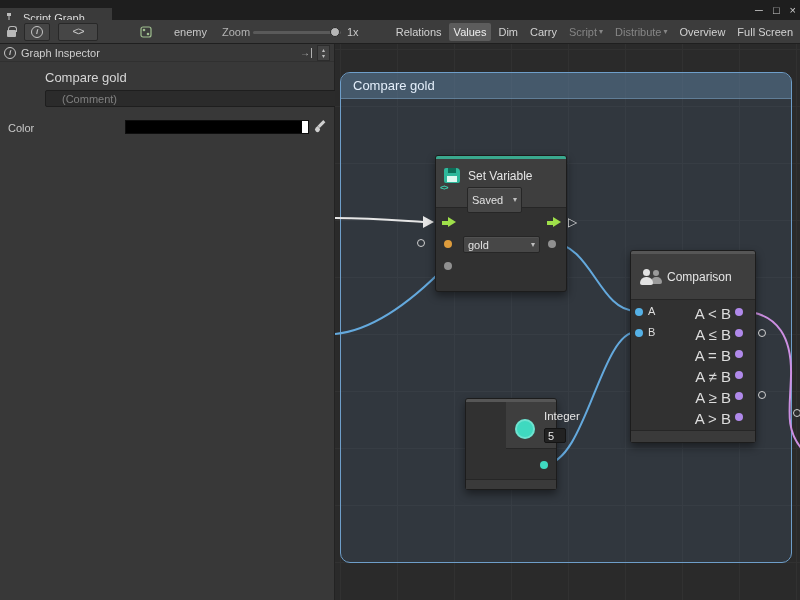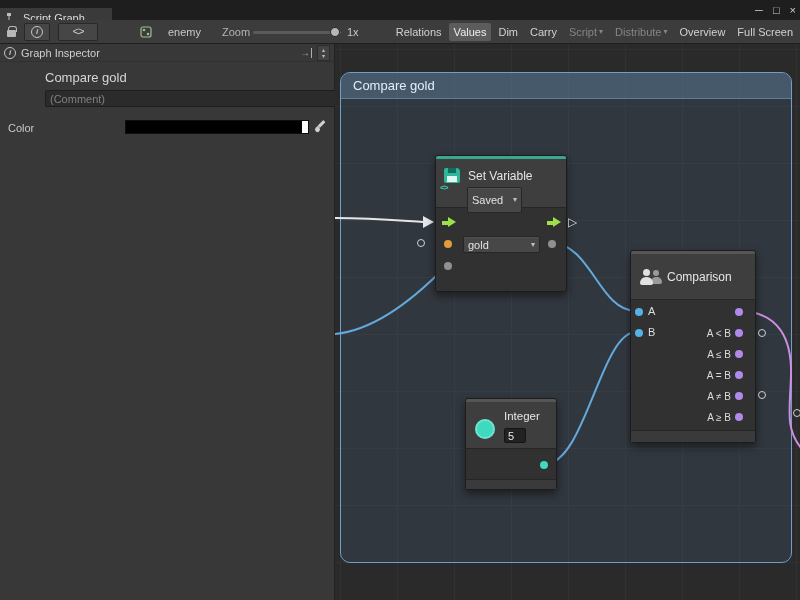--- a/index.html
+++ b/index.html
@@ -20,21 +20,21 @@
              border-bottom:1px solid #1f1f1f; }
   .lock { position:absolute; left:7px; top:10px; width:9px; height:7px; background:#b8b8b8; border-radius:1px; }
   .lock::before { content:""; position:absolute; left:1px; top:-4px; width:7px; height:5px;
                   border:1.5px solid #b8b8b8; border-bottom:none; border-radius:3px 3px 0 0; }
   .tb-btn { position:absolute; top:3px; height:18px; display:flex; align-items:center; justify-content:center;
             background:#464646; border:1px solid #282828; border-radius:2px; color:#cccccc; font-size:11px; }
   .info-circle { display:inline-flex; align-items:center; justify-content:center; width:12px; height:12px;
                  border-radius:50%; border:1px solid #c5c5c5; color:#c5c5c5; }
   .info-circle i { font-size:8px; font-weight:bold; font-style:italic; line-height:1; }
   .code-btn span { font-family:"Liberation Mono", monospace; font-size:11px; letter-spacing:-1px; }
-  .enemy { position:absolute; left:140px; top:4px; height:16px; display:flex; align-items:center; gap:16px;
+  .enemy { position:absolute; left:140px; top:4px; height:16px; display:flex; align-items:center; gap:22px;
            color:#c8c8c8; font-size:11px; }
   .zoom-label { position:absolute; left:222px; top:6px; font-size:11px; color:#b4b4b4; }
   .slider { position:absolute; left:253px; top:4px; width:88px; height:16px; }
   .slider-track { position:absolute; left:0; top:7px; width:88px; height:3px; background:#5a5a5a; border-radius:2px; }
   .slider-handle { position:absolute; left:77px; top:3px; width:10px; height:10px; border-radius:50%;
                    background:#b6b6b6; border:1px solid #2a2a2a; }
   .zoom-value { position:absolute; left:347px; top:6px; font-size:11px; color:#c8c8c8; }
   .tb-right { position:absolute; right:2px; top:0; height:24px; display:flex; align-items:center; gap:2px; }
   .tb-text { color:#d2d2d2; font-size:11px; padding:3px 5px; white-space:nowrap; display:flex; gap:2px; align-items:center; }
   .tb-text.selected { background:#5c5c5c; border-radius:2px; color:#efefef; }
@@ -46,21 +46,21 @@
                border-right:1px solid #232323; }
   .insp-header { position:absolute; left:0; top:0; width:100%; height:18px; display:flex; align-items:center;
                  gap:5px; padding:0 4px; border-bottom:1px solid #303030; }
   .insp-title { font-size:11px; color:#cfcfcf; flex:1; }
   .dock-icon { font-size:10px; color:#b0b0b0; border-right:1px solid #b0b0b0; padding-right:1px; line-height:10px; }
   .spinner { width:13px; height:16px; background:#434343; border:1px solid #2c2c2c; display:flex;
              flex-direction:column; align-items:center; justify-content:center; }
   .spinner span { font-size:6px; line-height:6px; color:#bbbbbb; }
   .insp-graph-title { position:absolute; left:45px; top:26px; font-size:13px; color:#d6d6d6; }
   .comment-input { position:absolute; left:45px; top:46px; width:330px; height:17px; background:#2b2b2b;
-                   border:1px solid #1e1e1e; border-radius:2px; color:#9a9a9a; font-size:11px; padding:0 4px;
+                   border:1px solid #1e1e1e; border-radius:2px; color:#9a9a9a; font-size:11px; padding:0 16px;
                    font-family:"Liberation Sans", sans-serif; }
   .comment-input::placeholder { color:#808080; opacity:1; }
   .color-label { position:absolute; left:8px; top:78px; font-size:11px; color:#c8c8c8; }
   .color-field { position:absolute; left:125px; top:76px; width:184px; height:14px; background:#000000;
                  border:1px solid #0e0e0e; }
   .color-alpha-bar { position:absolute; right:0; top:0; width:6px; height:100%; background:#ffffff; }
   .eyedropper { position:absolute; left:314px; top:76px; width:13px; height:13px; }
   .eyedropper::before { content:""; position:absolute; left:6px; top:0; width:3px; height:8px; background:#cfcfcf; transform:rotate(45deg); }
   .eyedropper::after { content:""; position:absolute; left:1px; top:7px; width:5px; height:5px; background:#cfcfcf;
                        border-radius:0 50% 50% 50%; transform:rotate(45deg); }
@@ -123,21 +123,21 @@
   .p1-head { left:3px; top:0; width:7px; height:7px; border-radius:50%; background:#e2e2e2; }
   .p1-body { left:0; top:8px; width:13px; height:8px; border-radius:6px 6px 2px 2px; background:#e2e2e2; }
 
   .int-circle { position:absolute; left:9px; top:17px; width:20px; height:20px; border-radius:50%;
                 background:#3fd9c0; box-shadow:inset 0 0 0 2px rgba(255,255,255,0.25); }
   .value-field { position:absolute; background:#222222; border:1px solid #141414; border-radius:2px;
                  color:#e8e8e8; font-size:11px; padding:0 3px; font-family:"Liberation Sans", sans-serif; }
 
   .cmp-row { position:absolute; left:0; width:100%; height:21px; }
   .cmp-in  { position:absolute; left:17px; top:4px; font-size:11px; color:#dcdcdc; }
-  .cmp-out { position:absolute; right:24px; top:4px; font-size:10px; color:#dcdcdc;margin-top:23px; }
+  .cmp-out { position:absolute; right:24px; top:4px; font-size:15px; color:#dcdcdc; }
 
   .indicator { z-index:4; }
 </style>
 </head>
 <body>
 
 <div class="app">
 
   <div class="titlebar">
     <div class="tab">
@@ -300,21 +300,21 @@
       </div>
       <div class="cmp-row" style="top:155px;">
         <span class="cmp-out">A &gt; B</span>
         <span class="port purple" style="left:104px; top:7px;"></span>
       </div>
       <div class="node-footer" style="height:12px;"></div>
     </div>
 
     <div class="node" style="left:130px; top:354px; width:92px; height:92px;">
       <div class="accent gray"></div>
-      <div class="node-header" style="height:47px;">
+      <div class="node-header" style="height:47px;margin-left:40px;">
         <span class="int-circle"></span>
         <span class="node-title" style="left:38px; top:8px; font-size:11.5px;">Integer</span>
         <input class="value-field" style="left: 38px; top: 26px; width: 22px; height: 15px;" value="5">
       </div>
       <span class="port teal" style="left:74px; top:62px;"></span>
       <div class="node-footer" style="height:10px;"></div>
     </div>
 
     <span class="port open indicator" style="left:82px; top:195px; z-index:4;"></span>
     <span class="flow-port-triangle" style="left:233px; top:171px;">▷</span>

